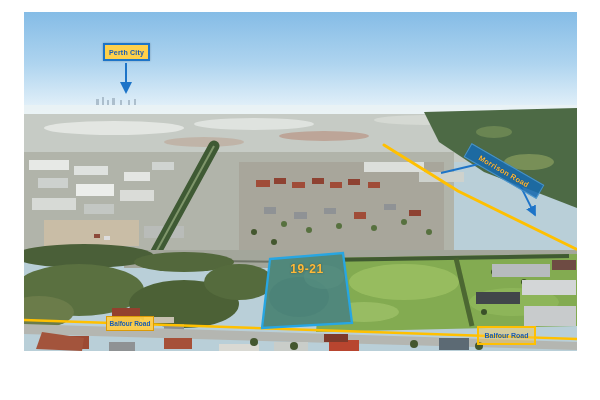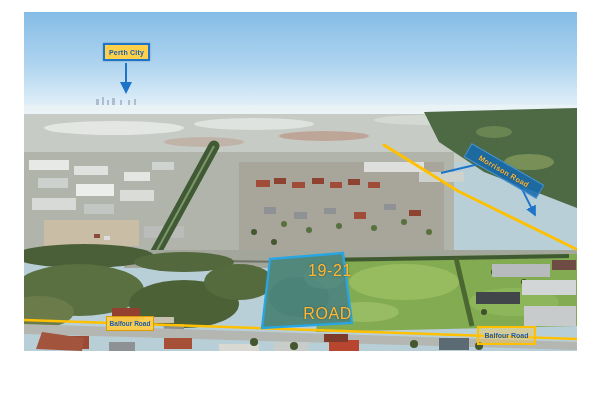--- a/index.html
+++ b/index.html
@@ -55,23 +55,23 @@
     background:rgba(255,200,60,.38);
     border:2px solid var(--c-road-highlight);
     color:var(--c-label-text);
     font-size:7px;
   }
   .parcel-text{
     position:absolute;left:238px;top:248px;width:90px;height:70px;
     pointer-events:none;
   }
   .parcel-text .line{
-    position:absolute;width:100%;text-align:right;
+    position:absolute;width:100%;text-align:center;
     color:var(--c-property-text);
-    font-weight:normal;font-size:16px;letter-spacing:.6px;
+    font-weight:bold;font-size:12px;letter-spacing:.6px;
     text-shadow:0 0 2px rgba(50,35,0,.55);
   }
   .parcel-line-1{top:2px;}
   .parcel-line-2{top:23px;}
   .parcel-line-3{top:45px;}
 </style>
 </head>
 <body>
 
 <div class="photo">
@@ -252,16 +252,15 @@
   <div class="overlay-label balfour-left-label">
     <span>Balfour Road</span>
   </div>
 
   <div class="overlay-label balfour-right-label">
     <span>Balfour Road</span>
   </div>
 
   <div class="parcel-text">
     <div class="line parcel-line-1">19-21</div>
-    <div class="line parcel-line-3">ROAD</div>
   </div>
 
 </div>
 
 </body></html>

